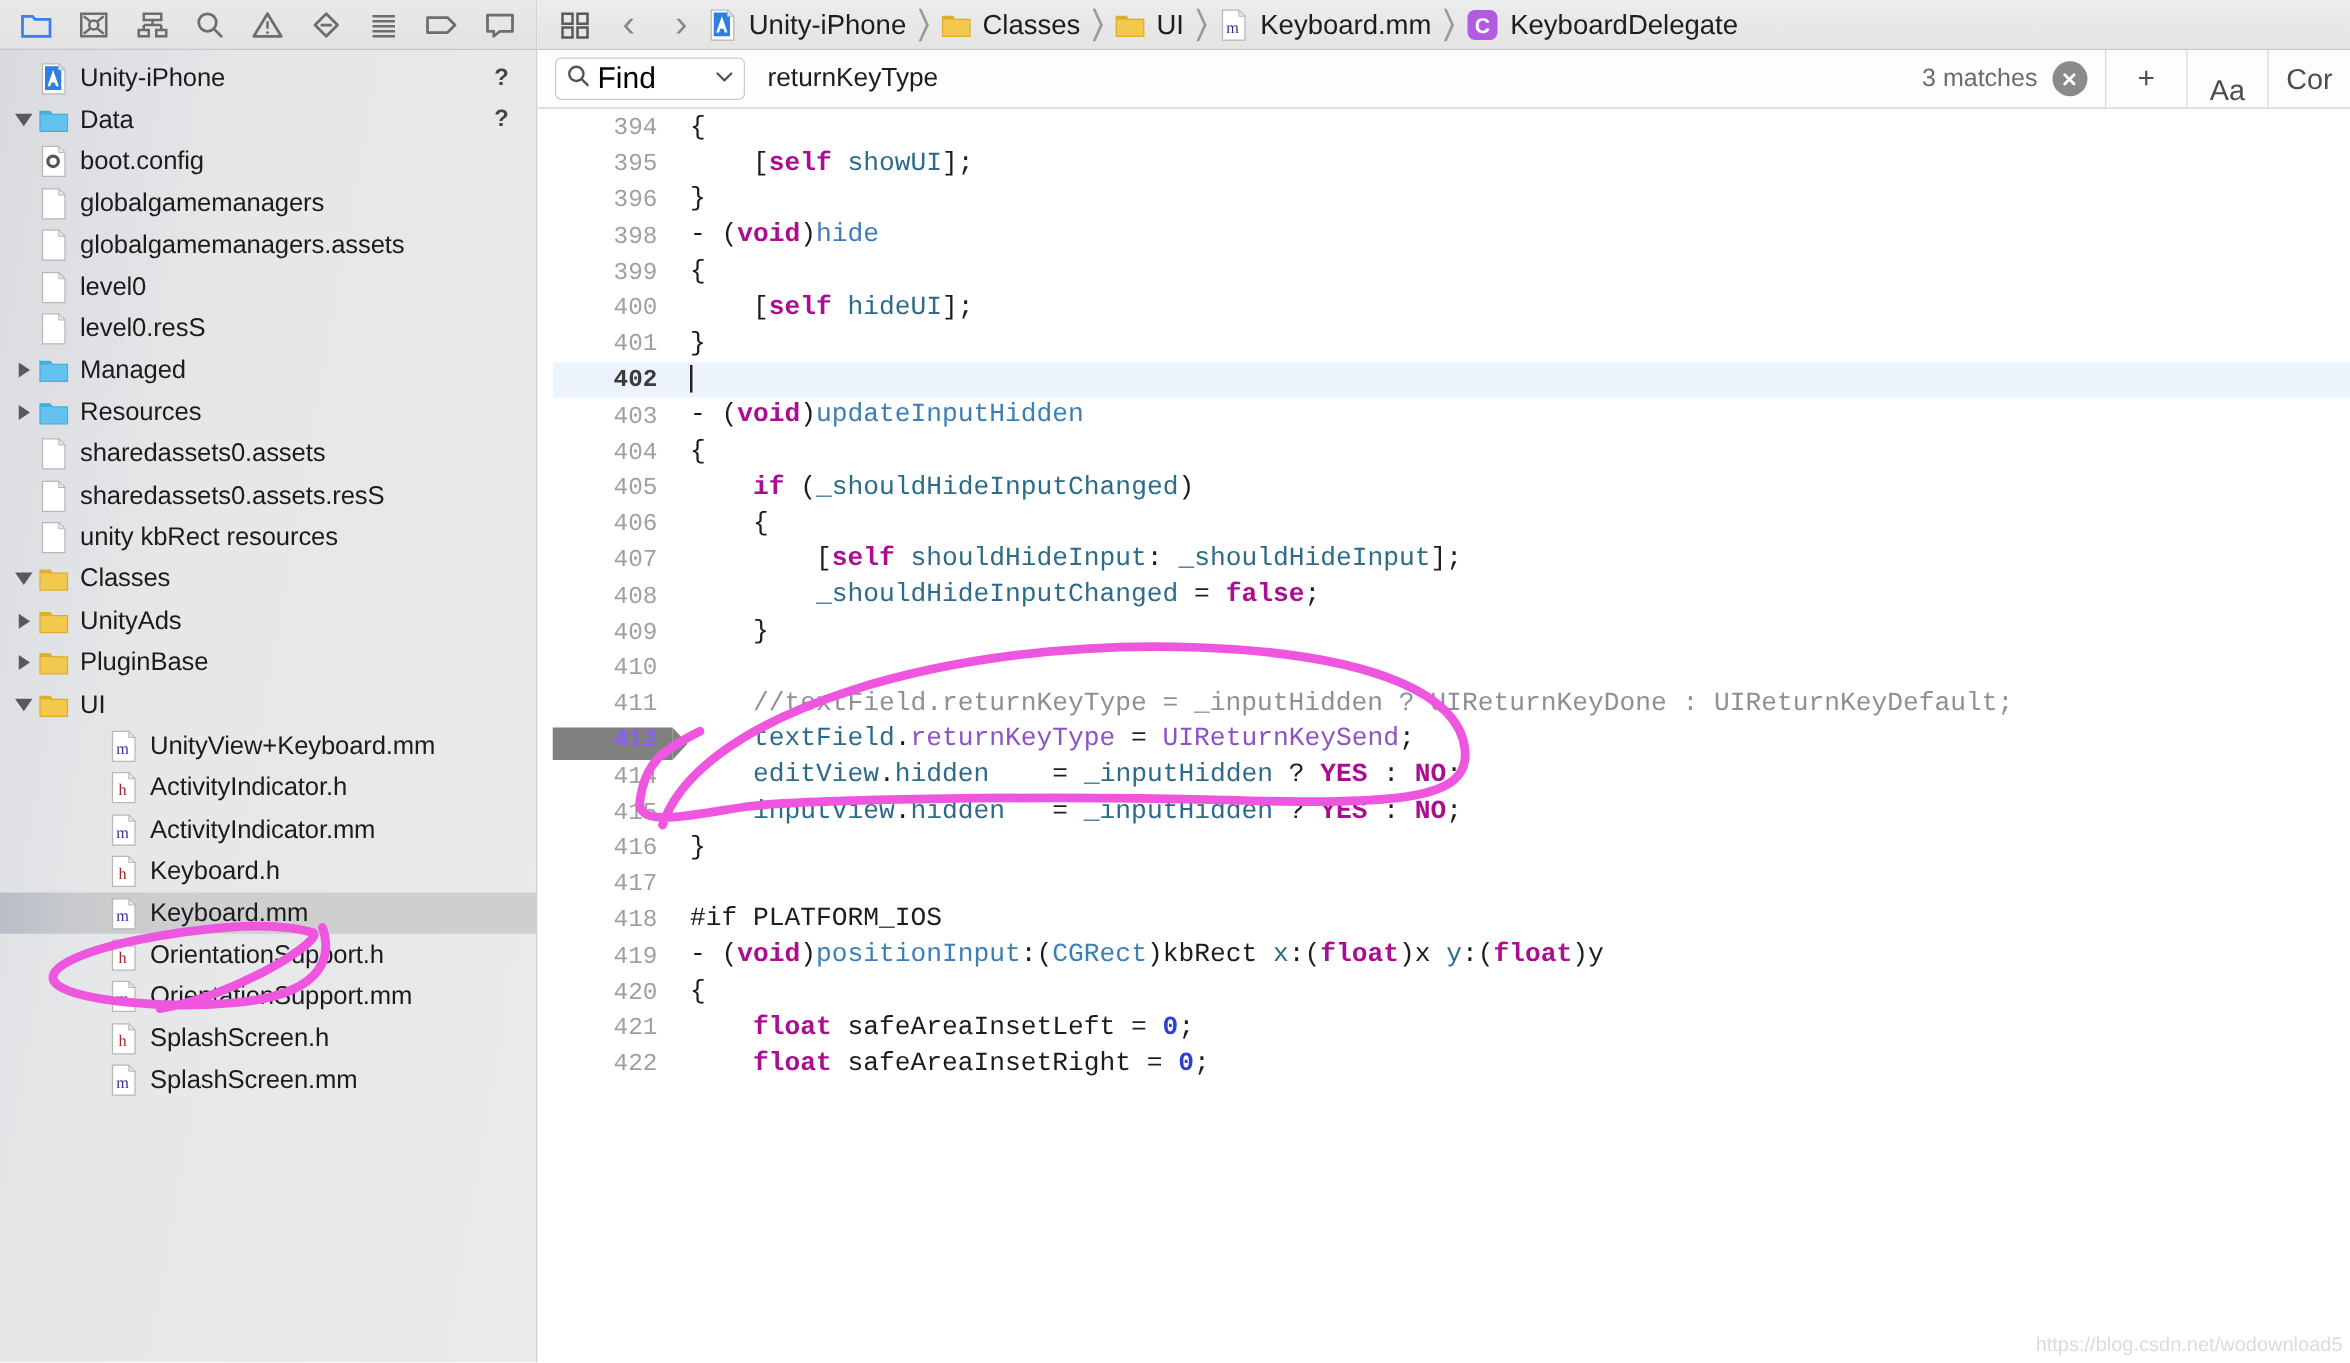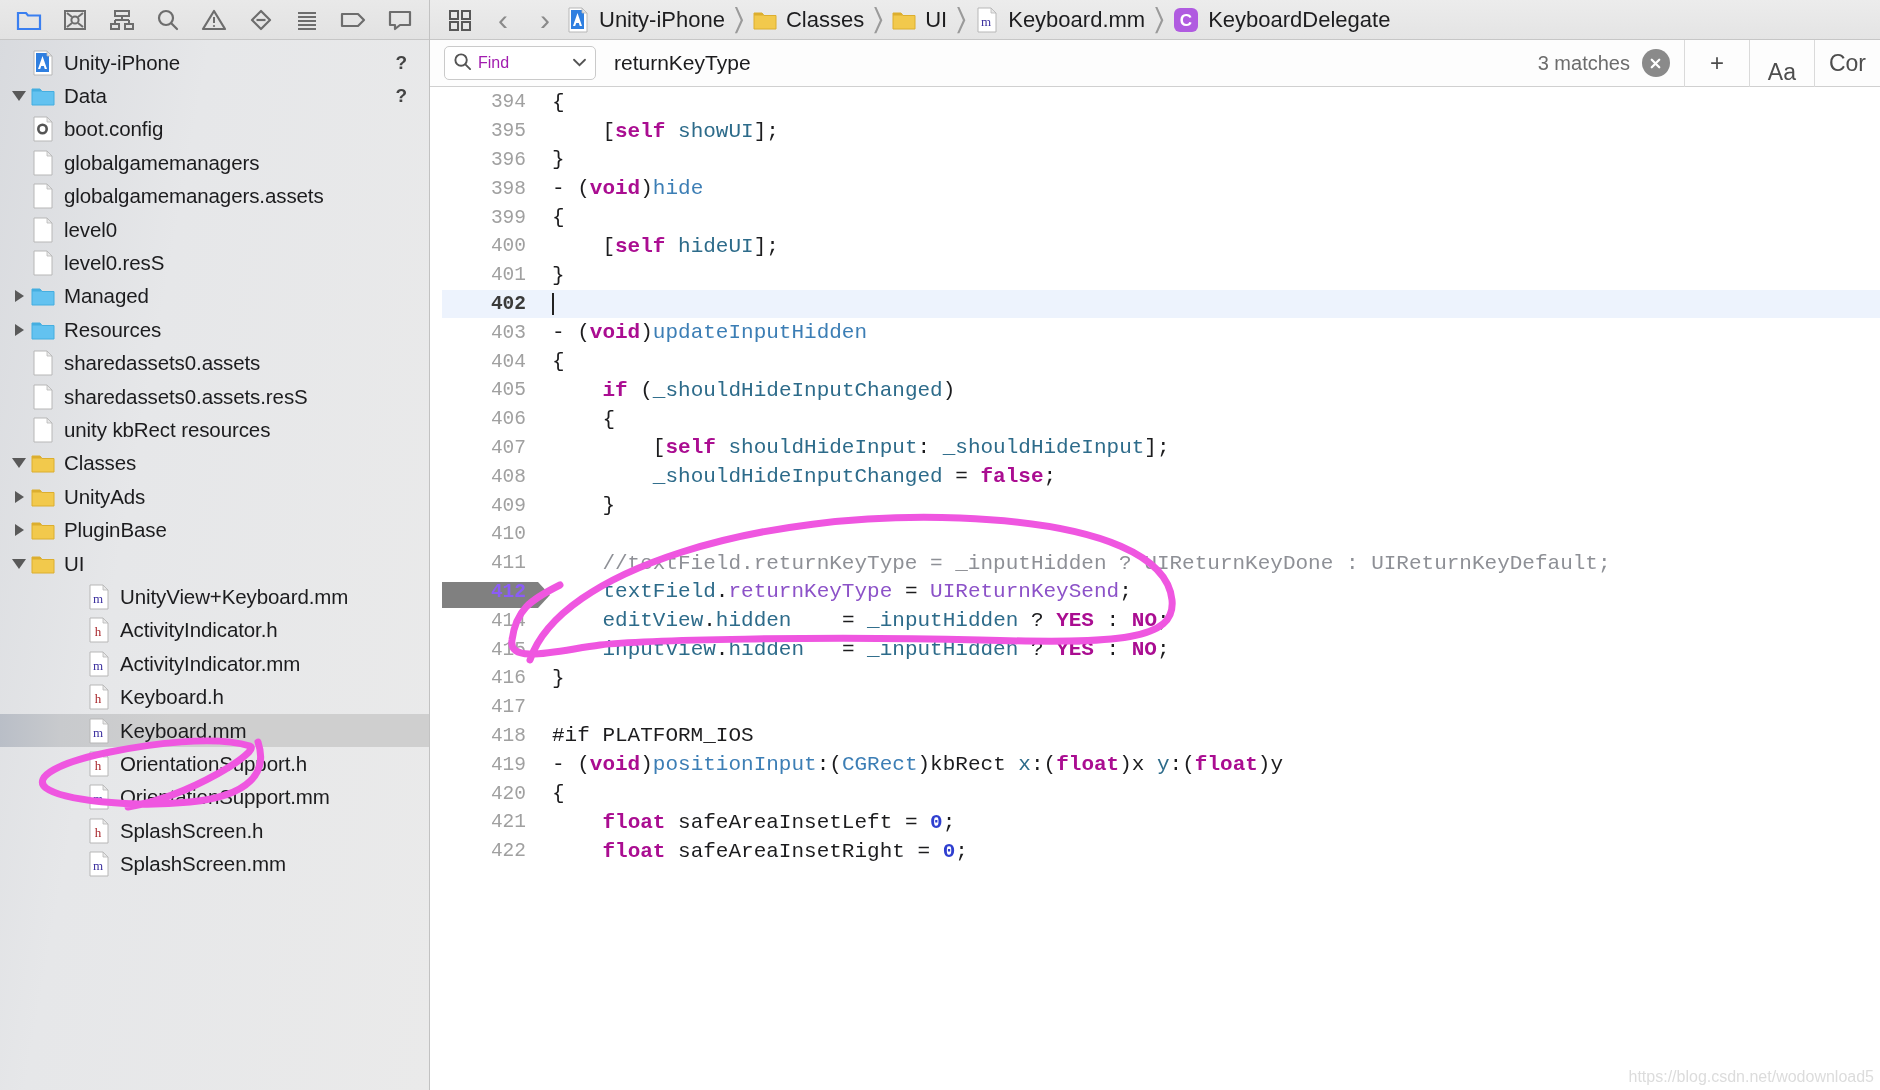--- a/index.html
+++ b/index.html
@@ -78,21 +78,21 @@
   .find-bar {
     height: 47px; background: #fdfdfd;
     border-bottom: 1px solid #d0d0d0;
     display:flex; align-items:center; position: relative;
   }
   .find-left {
     margin-left: 14px; width: 152px; height: 34px;
     border: 1px solid #cacaca; border-radius: 5px; background: #fff;
     display:flex; align-items:center; padding: 0 8px; gap: 6px;
   }
-  .find-left .ftxt { font-size: 16px; color:#a21caf; flex:1 1 auto;}
+  .find-left .ftxt { font-size: 24px; color:#000000; flex:1 1 auto;}
   .find-field {
     flex: 1 1 auto; height: 34px; display:flex; align-items:center;
     padding-left: 18px; font-size: 21px; color: #1c1c1e;
   }
   .matches { font-size: 20px; color:#6c6c6c; margin-right: 12px; }
   .clear-x {
     width: 28px; height:28px; border-radius:50%; background:#8a8a8a; color:#fff;
     display:flex; align-items:center; justify-content:center; font-size:19px; font-weight:700;
     margin-right: 14px;
   }

